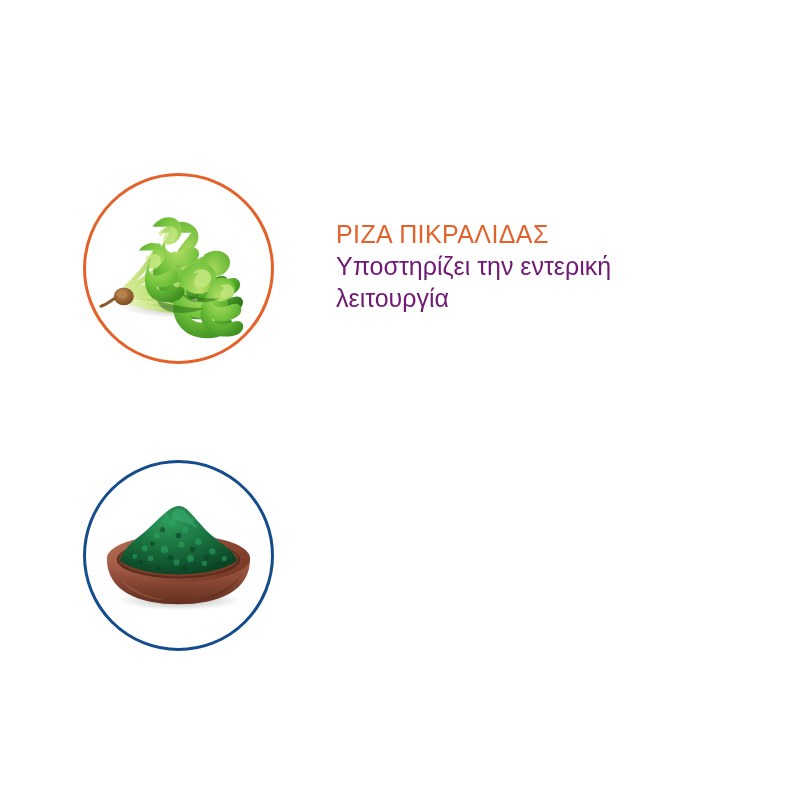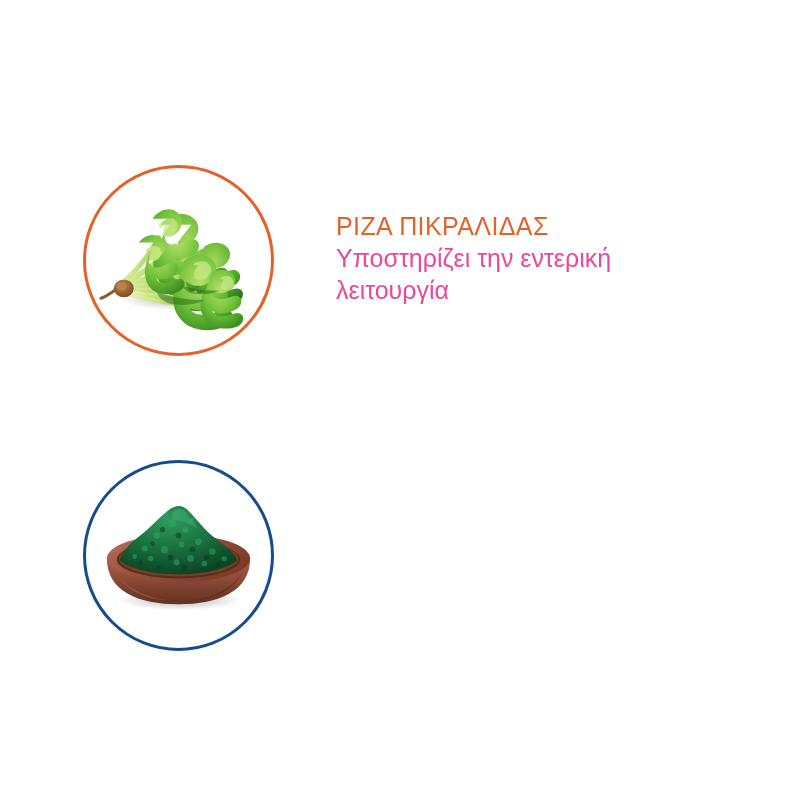--- a/index.html
+++ b/index.html
@@ -21,21 +21,21 @@
 
   
   .feature-row {
     position: absolute;
     left: 0;
     width: 800px;
     height: 200px;
     display: flex;
     align-items: center;
   }
-  #row-dandelion { top: 160px; }
+  #row-dandelion { top: 168px; }
   #row-spirulina { top: 455px; }
 
   
   .badge {
     position: relative;
     width: 191px;
     height: 191px;
     margin-left: 83px;
     border-radius: 50%;
     background: #ffffff;
@@ -68,21 +68,21 @@
     line-height: 32px;
     letter-spacing: 0.4px;
     font-weight: 400;
     color: #e4622a;
     white-space: nowrap;
   }
   .feature-desc {
     font-size: 25px;
     line-height: 32px;
     font-weight: 400;
-    color: #ec4899;
+    color: #701a75;
     max-width: 330px;
   }
   #text-spirulina .feature-title,
   #text-spirulina .feature-desc { color: #1d4f8f; }
 </style>
 </head>
 <body>
 
 <div class="infographic">
 

